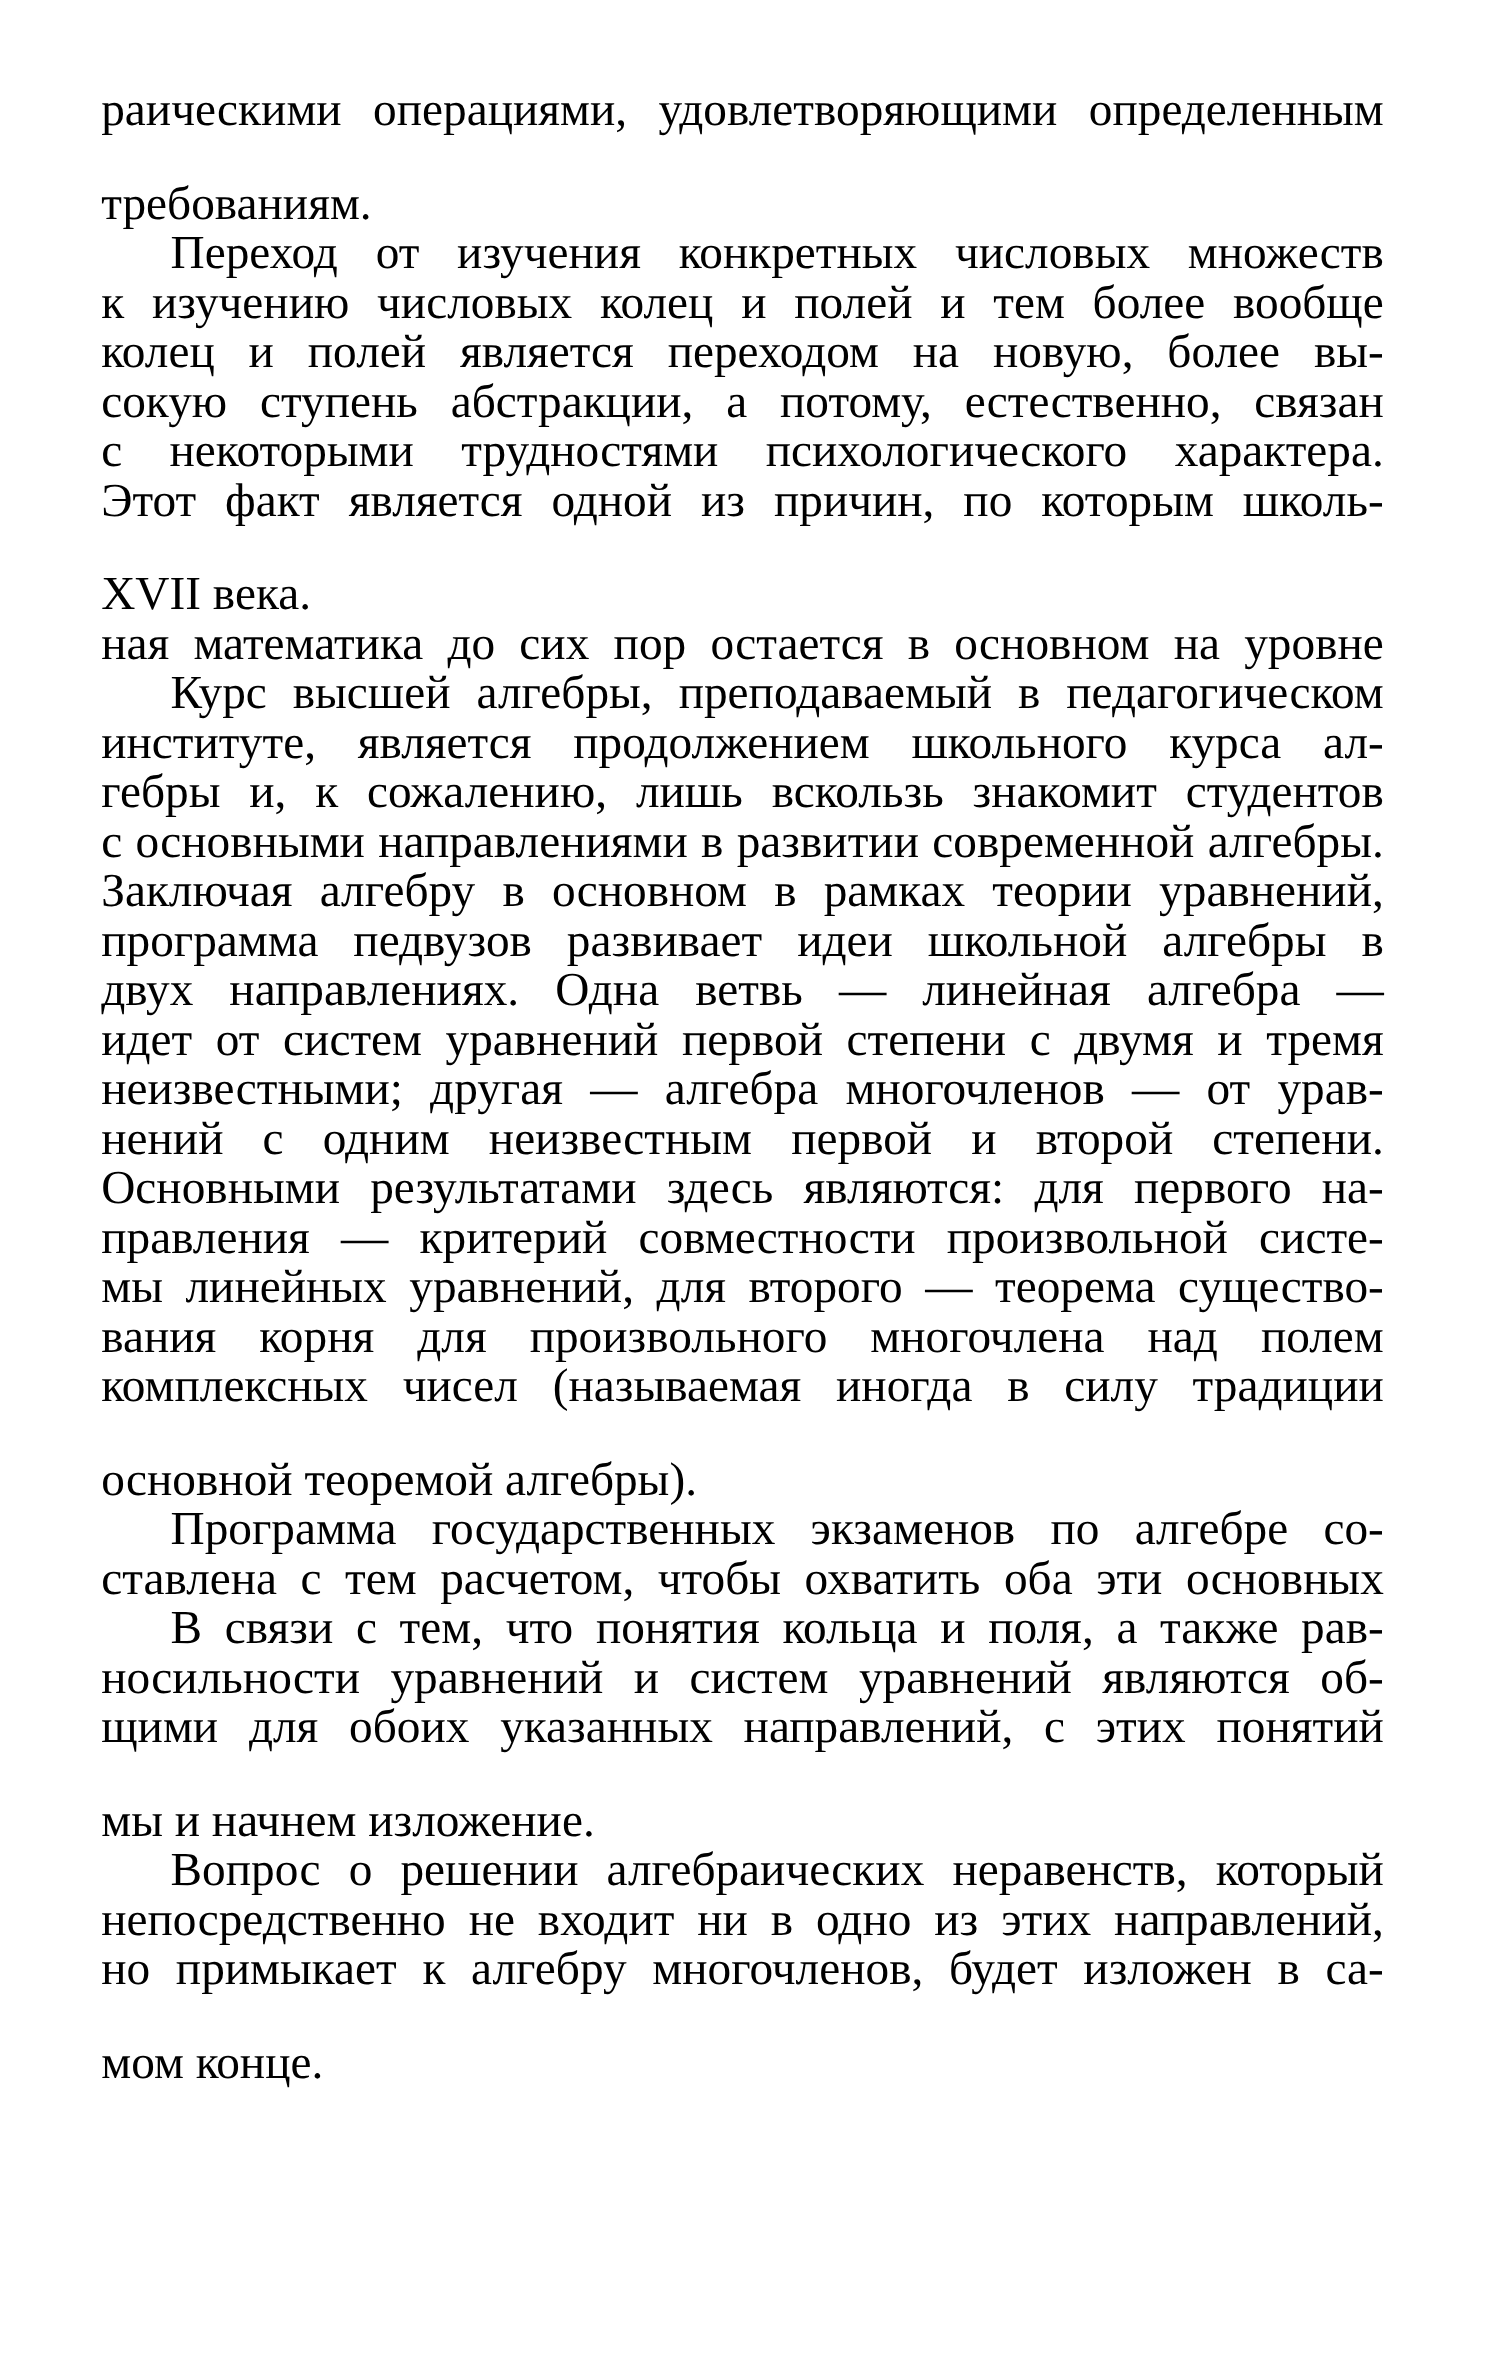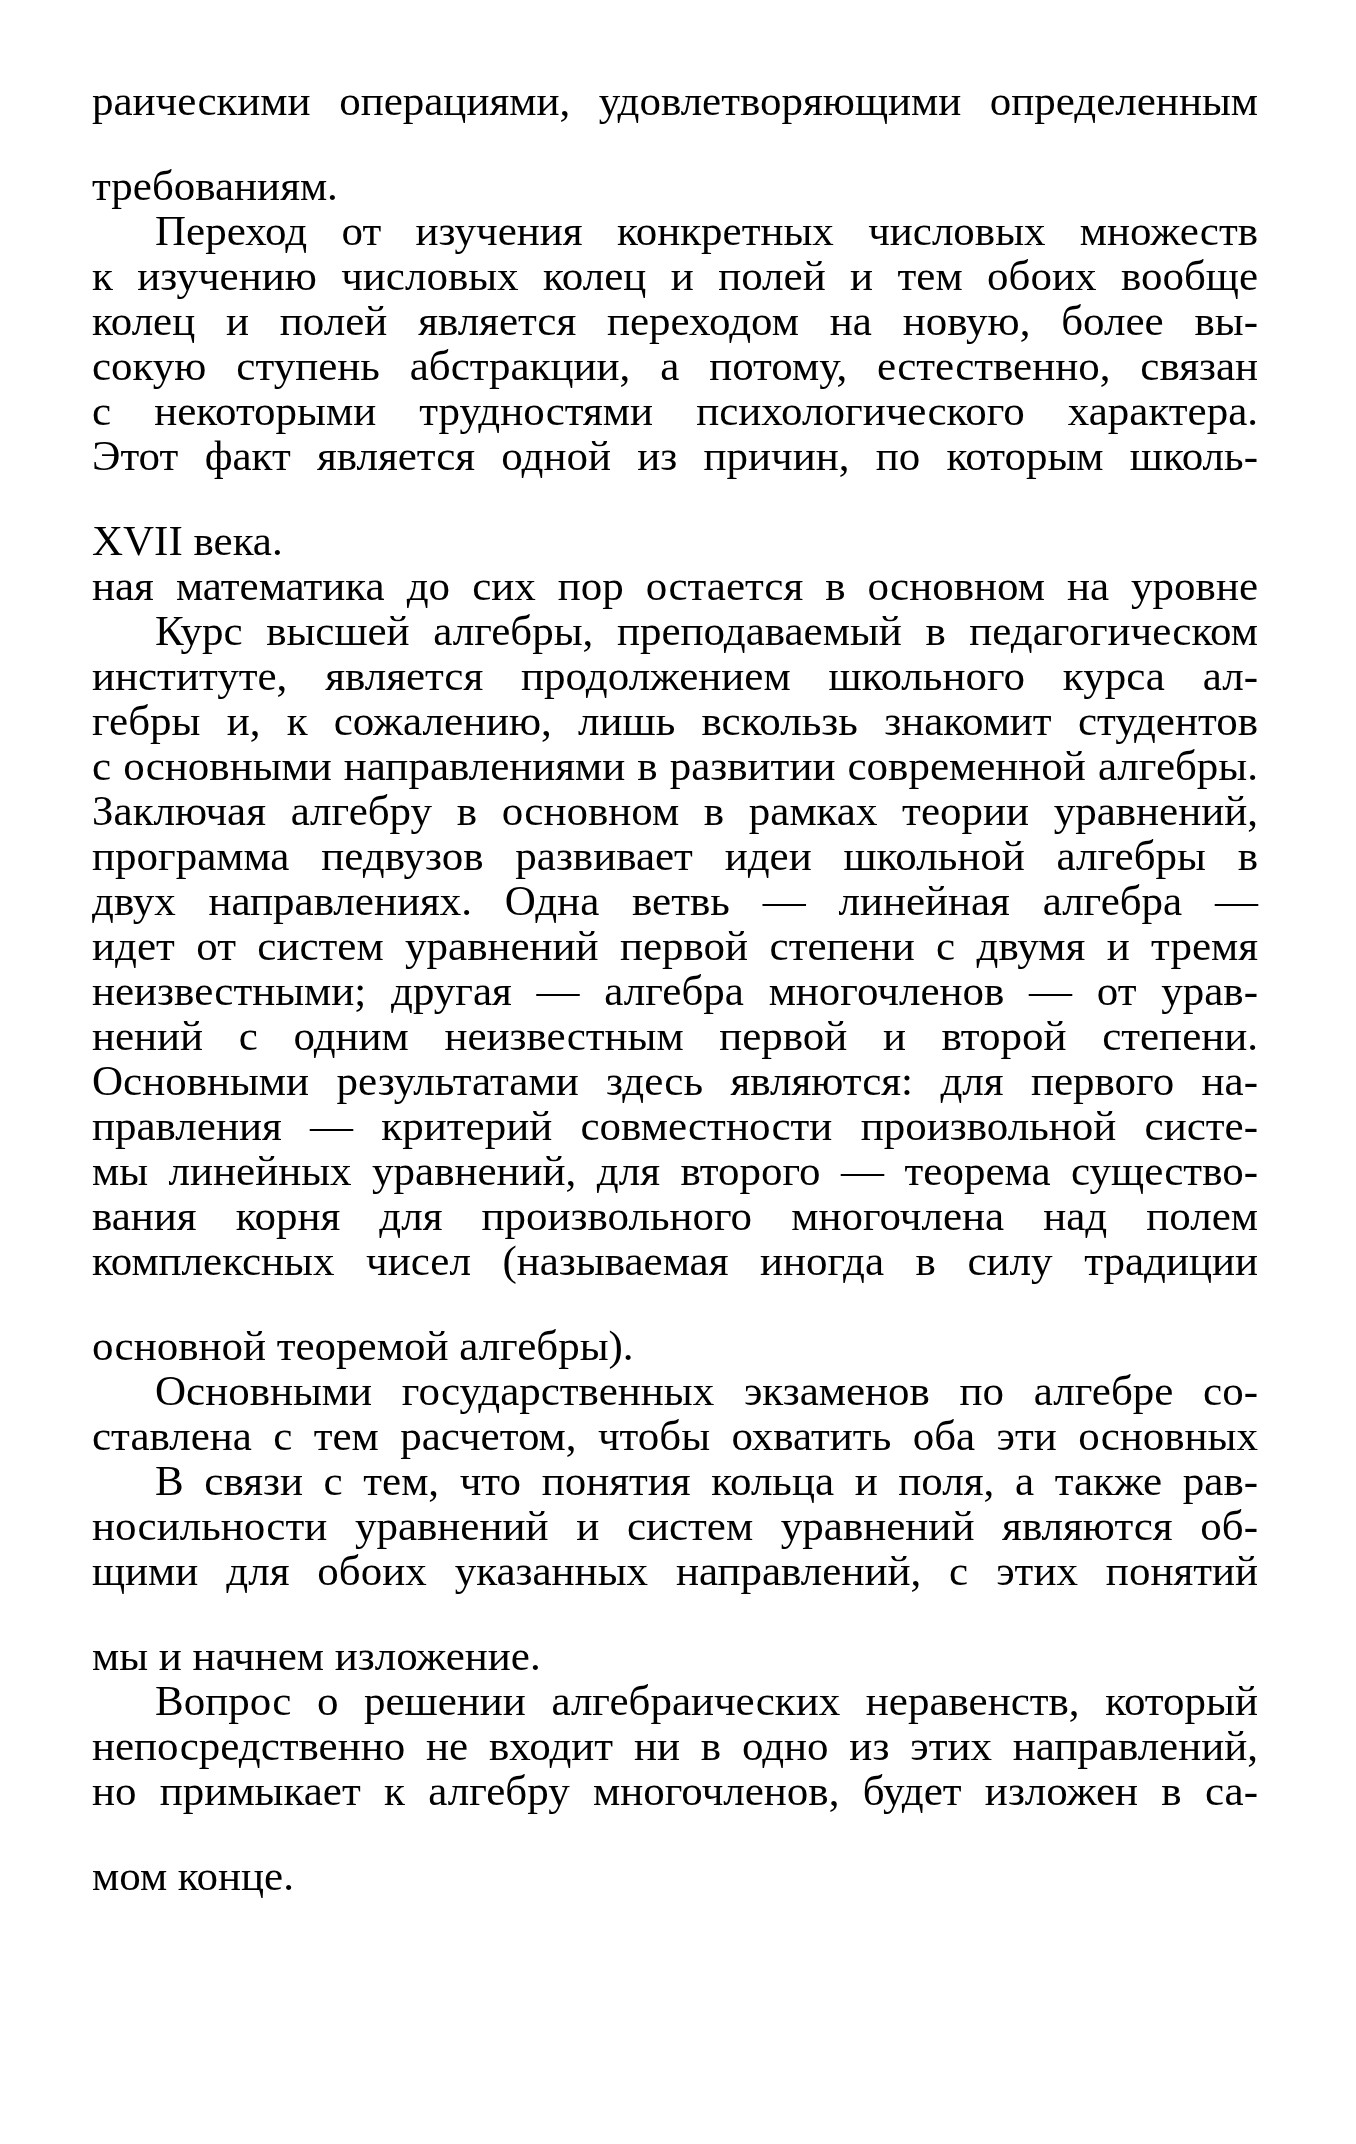--- a/index.html
+++ b/index.html
@@ -44,21 +44,21 @@
   }
 </style>
 </head>
 <body style="background: rgb(255, 255, 255);">
 
 <div class="page" style="background: rgb(255, 255, 255); color: rgb(0, 0, 0);">
   <div class="text-block">
       <div class="line">раическими операциями, удовлетворяющими определенным</div>
       <div class="line para-last">требованиям.</div>
       <div class="line indent">Переход от изучения конкретных числовых множеств</div>
-      <div class="line">к изучению числовых колец и полей и тем обоих вообще</div>
+      <div class="line">к изучению числовых колец и полей и тем более вообще</div>
       <div class="line">колец и полей является переходом на новую, более вы-</div>
       <div class="line">сокую ступень абстракции, а потому, естественно, связан</div>
       <div class="line">с некоторыми трудностями психологического характера.</div>
       <div class="line">Этот факт является одной из причин, по которым школь-</div>
       <div class="line para-last">XVII века.</div>
       <div class="line">ная математика до сих пор остается в основном на уровне</div>
       <div class="line indent">Курс высшей алгебры, преподаваемый в педагогическом</div>
       <div class="line">институте, является продолжением школьного курса ал-</div>
       <div class="line">гебры и, к сожалению, лишь вскользь знакомит студентов</div>
       <div class="line">с основными направлениями в развитии современной алгебры.</div>
@@ -67,21 +67,21 @@
       <div class="line">двух направлениях. Одна ветвь — линейная алгебра —</div>
       <div class="line">идет от систем уравнений первой степени с двумя и тремя</div>
       <div class="line">неизвестными; другая — алгебра многочленов — от урав-</div>
       <div class="line">нений с одним неизвестным первой и второй степени.</div>
       <div class="line">Основными результатами здесь являются: для первого на-</div>
       <div class="line">правления — критерий совместности произвольной систе-</div>
       <div class="line">мы линейных уравнений, для второго — теорема существо-</div>
       <div class="line">вания корня для произвольного многочлена над полем</div>
       <div class="line">комплексных чисел (называемая иногда в силу традиции</div>
       <div class="line para-last">основной теоремой алгебры).</div>
-      <div class="line indent">Основными государственных экзаменов по алгебре со-</div>
+      <div class="line indent">Программа государственных экзаменов по алгебре со-</div>
       <div class="line">ставлена с тем расчетом, чтобы охватить оба эти основных</div>
       <div class="line indent">В связи с тем, что понятия кольца и поля, а также рав-</div>
       <div class="line">носильности уравнений и систем уравнений являются об-</div>
       <div class="line">щими для обоих указанных направлений, с этих понятий</div>
       <div class="line para-last">мы и начнем изложение.</div>
       <div class="line indent">Вопрос о решении алгебраических неравенств, который</div>
       <div class="line">непосредственно не входит ни в одно из этих направлений,</div>
       <div class="line">но примыкает к алгебру многочленов, будет изложен в са-</div>
       <div class="line para-last">мом конце.</div>
     </div>

